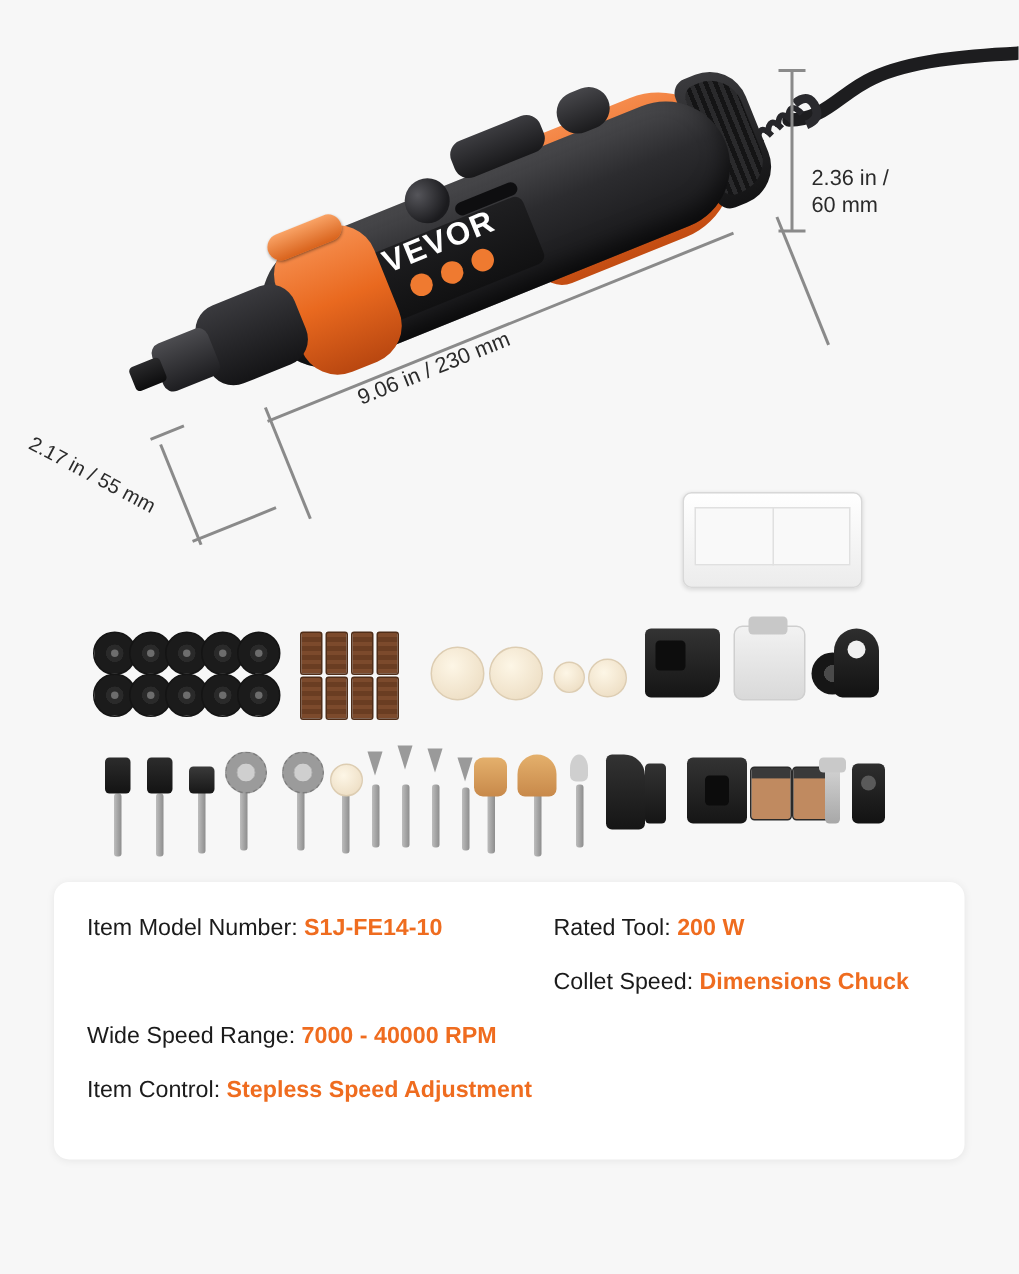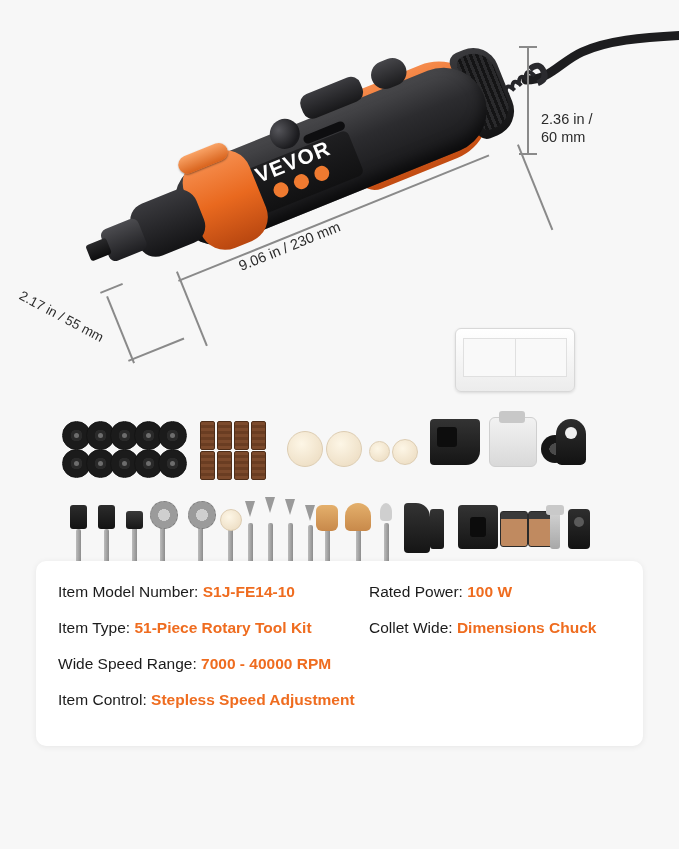--- a/index.html
+++ b/index.html
@@ -368,21 +368,21 @@
   .guard {
     position: absolute;
     background: linear-gradient(180deg, #333, #151515);
     border-radius: 3px;
   }
 
   
   .spec-card {
     position: absolute;
     left: 36px;
-    top: 561px;
+    top: 588px;
     width: 607px;
     height: 185px;
     background: #ffffff;
     border-radius: 10px;
     box-shadow: 0 1px 6px rgba(0,0,0,.07);
   }
   .spec-row {
     position: absolute;
     font-size: 15.5px;
     color: #1b1b1b;
@@ -552,37 +552,33 @@
     <div style="position:absolute;left:568px;top:104px;width:22px;height:40px;border-radius:4px;background:linear-gradient(180deg,#2e2e2e,#121212);"></div>
     <div style="position:absolute;left:574px;top:112px;width:10px;height:10px;border-radius:50%;background:#5a5a5a;"></div>
   </div>
 
   <div class="spec-card">
 
     <div class="spec-row col-l r1">
       <span class="lbl">Item Model Number:</span>
       <span class="val">S1J-FE14-10</span>
     </div>
-    <div class="spec-row col-l r2">
-      <span class="lbl">Item Type:</span>
-      <span class="val">51-Piece Rotary Tool Kit</span>
-    </div>
     <div class="spec-row col-l r3">
       <span class="lbl">Wide Speed Range:</span>
       <span class="val">7000 - 40000 RPM</span>
     </div>
     <div class="spec-row col-l r4">
       <span class="lbl">Item Control:</span>
       <span class="val">Stepless Speed Adjustment</span>
     </div>
 
     <div class="spec-row col-r r1">
-      <span class="lbl">Rated Power:</span>
-      <span class="val">100 W</span>
+      <span class="lbl">Rated Tool:</span>
+      <span class="val">200 W</span>
     </div>
     <div class="spec-row col-r r2">
-      <span class="lbl">Collet Wide:</span>
+      <span class="lbl">Collet Speed:</span>
       <span class="val">Dimensions Chuck</span>
     </div>
 
   </div>
 
 </div>
 
 </body></html>

